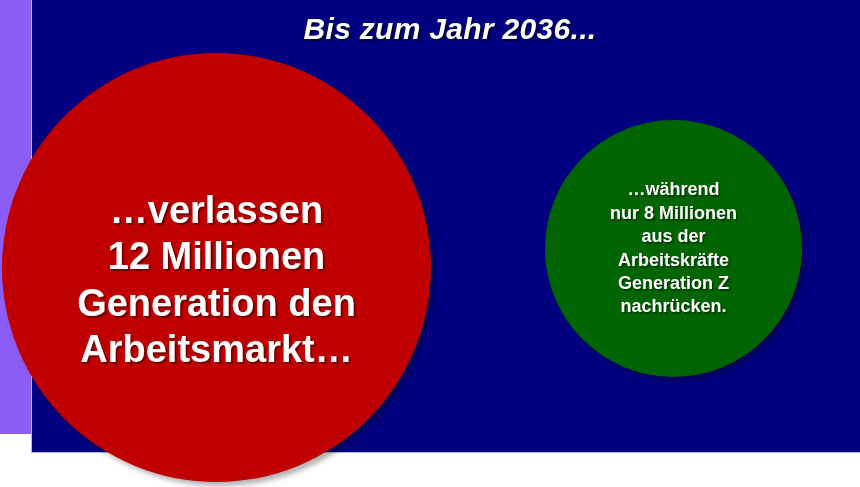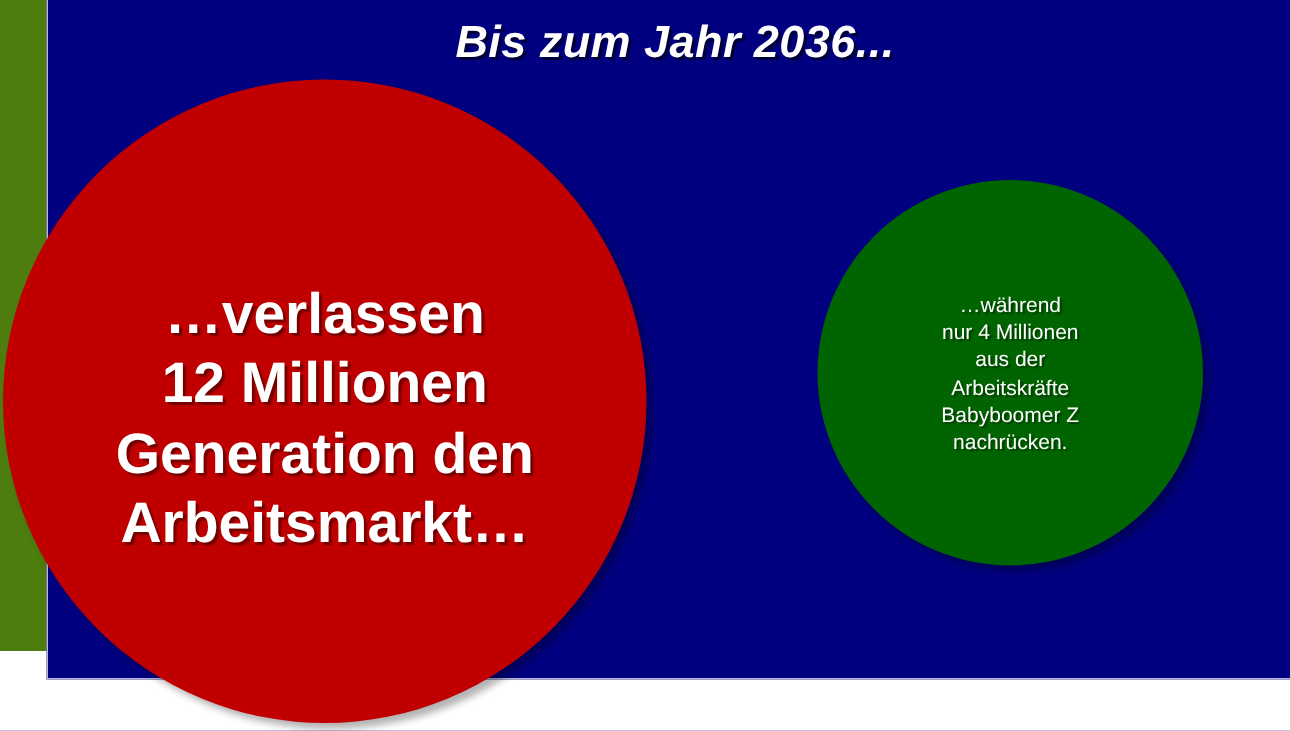--- a/index.html
+++ b/index.html
@@ -11,21 +11,21 @@
     width: 860px;
     height: 487px;
     overflow: hidden;
     font-family: "Liberation Sans", sans-serif;
   }
 
   #slide-root {
     position: relative;
     width: 860px;
     height: 434px;
-    background: #4d7c0f;
+    background: #8b5cf6;
   }
 
   
   #slide-panel {
     position: absolute;
     left: 31px;
     top: 0px;
     width: 829px;
     height: 453px;
     background: #000080;
@@ -91,22 +91,22 @@
 
   #red-circle-text {
     font-size: 38px;
     font-weight: bold;
     text-shadow: 2px 2px 1px rgba(0,0,0,0.40);
     width: 400px;
     margin-top: 24px;
   }
 
   #green-circle-text {
-    font-size: 14px;
-    font-weight: normal;
+    font-size: 18px;
+    font-weight: bold;
     text-shadow: 1.5px 1.5px 1px rgba(0,0,0,0.40);
     width: 230px;
     line-height: 1.30;
   }
 
   .tline { display: block; white-space: nowrap; }
 
   
   #source-note {
     position: absolute;
@@ -134,22 +134,22 @@
       <span class="tline">…verlassen</span>
       <span class="tline">12 Millionen</span>
       <span class="tline">Generation den</span>
       <span class="tline">Arbeitsmarkt…</span>
     </div>
   </div>
 
   <div id="green-circle" class="circle">
     <div id="green-circle-text" class="circle-text">
       <span class="tline">…während</span>
-      <span class="tline">nur 4 Millionen</span>
+      <span class="tline">nur 8 Millionen</span>
       <span class="tline">aus der</span>
       <span class="tline">Arbeitskräfte</span>
-      <span class="tline">Babyboomer Z</span>
+      <span class="tline">Generation Z</span>
       <span class="tline">nachrücken.</span>
     </div>
   </div>
 
 
 </div>
 
 </body></html>

